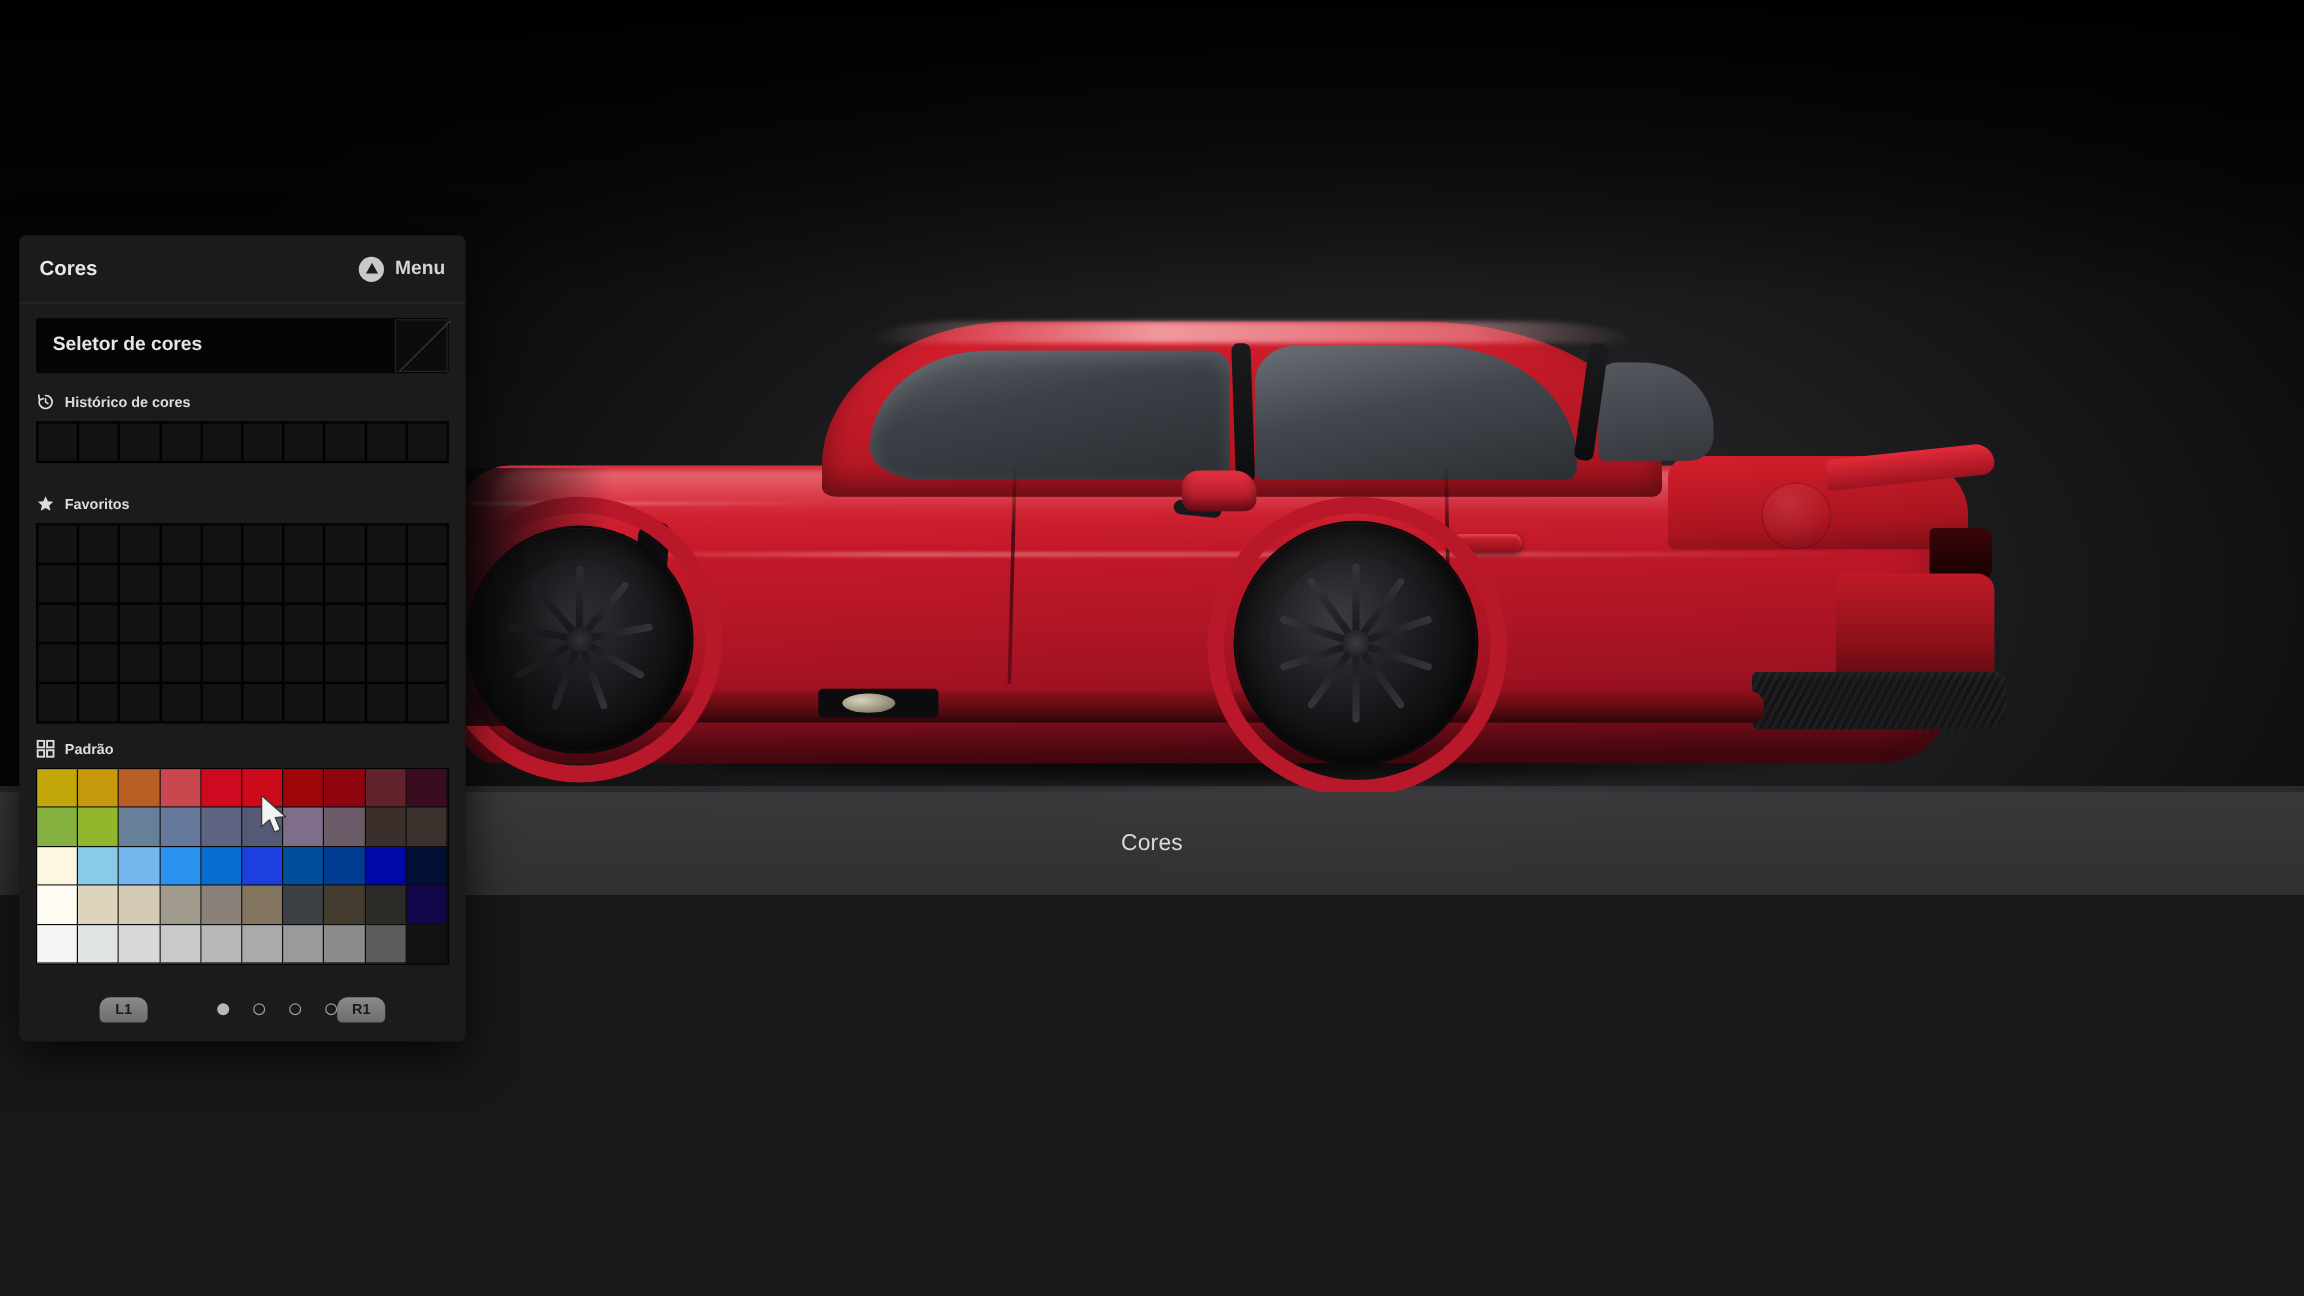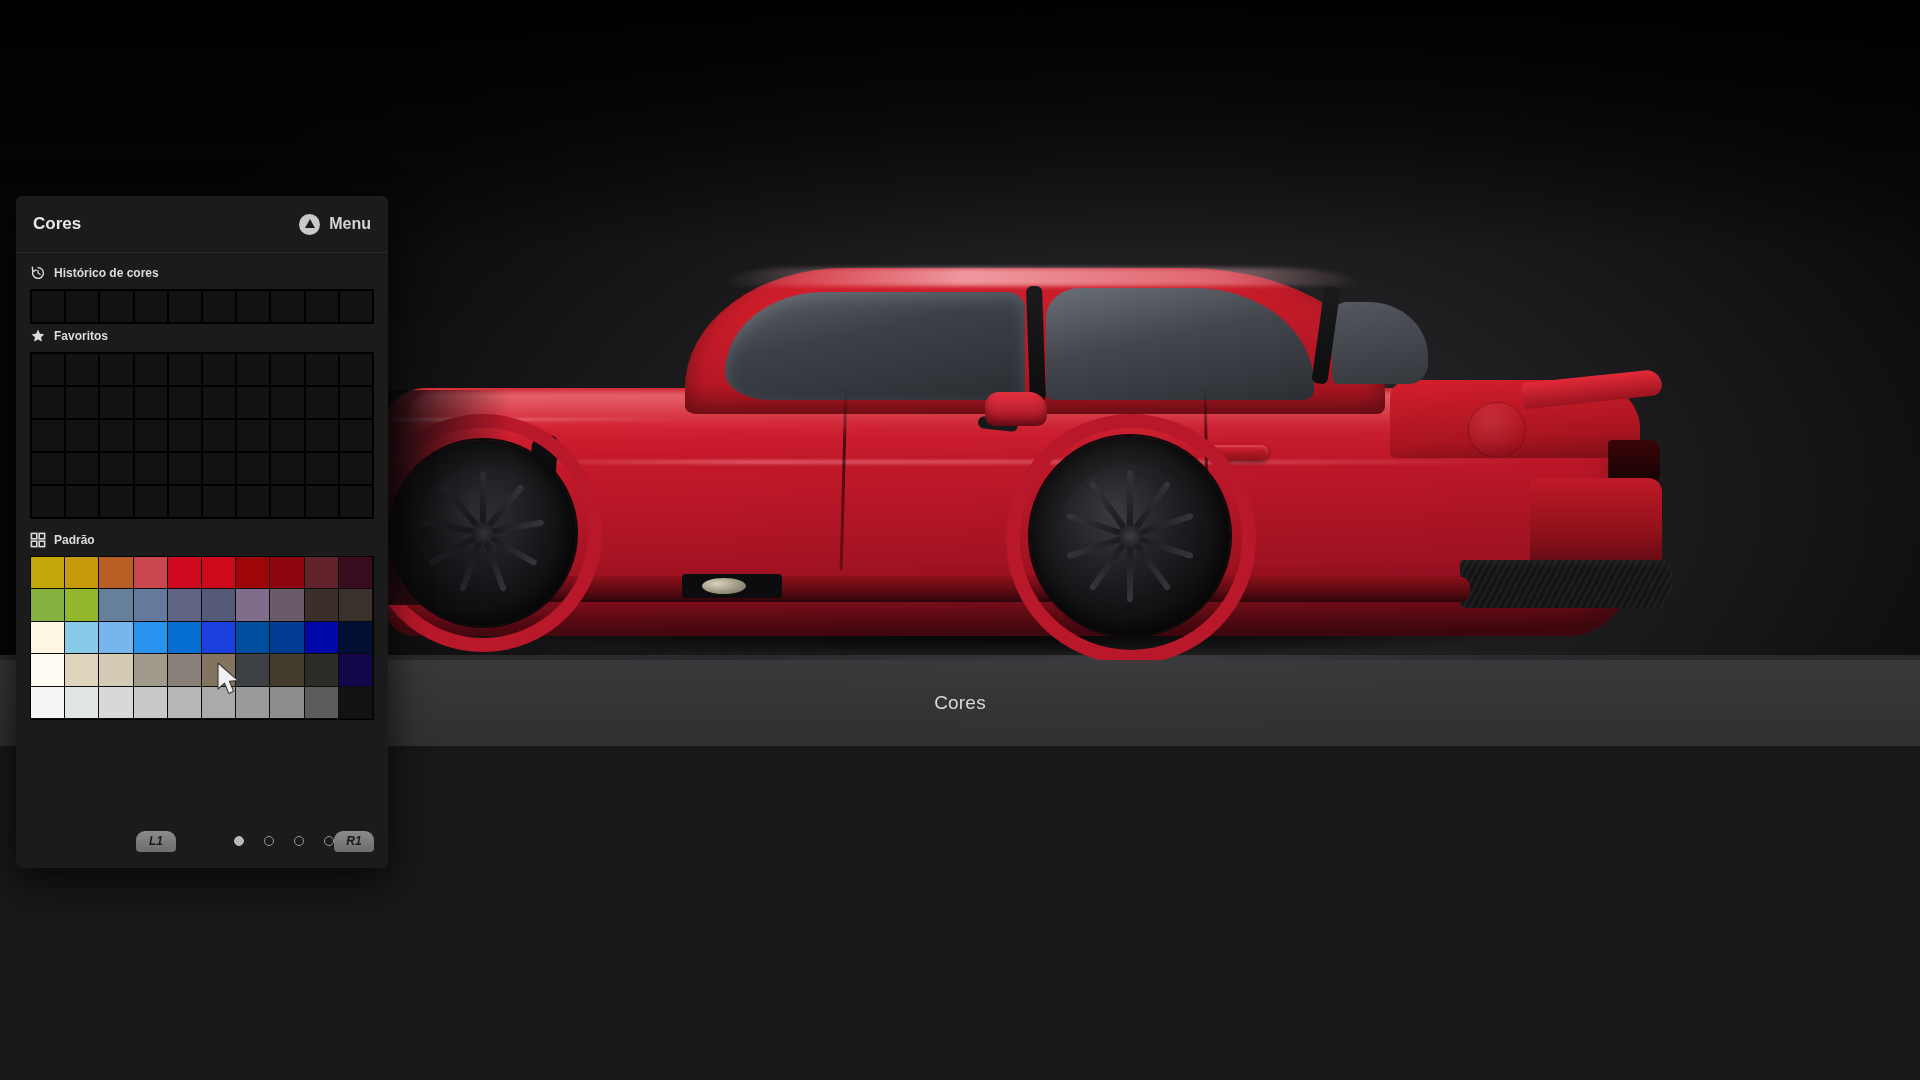--- a/index.html
+++ b/index.html
@@ -257,21 +257,21 @@
   svg.ic { display: block; }
 
   .slot-grid { display: grid; gap: 0; border: 1px solid #000; }
   .slot { background: #121214; border: 1px solid #000; }
 
   .pal-grid { display: grid; grid-template-columns: repeat(10, 1fr); gap: 0; border: 1px solid #000; }
   .pal-grid div { height: 32.4px; border-right: 1px solid #0b0b0c; border-bottom: 1px solid #0b0b0c; }
 
   .pager {
     position: absolute; left: 14px; right: 14px; bottom: 16px; height: 22px;
-    display: flex; align-items: center; justify-content: flex-end; font-style: italic;
+    display: flex; align-items: center; justify-content: center;
   }
   .bumper {
     min-width: 40px; height: 21px; padding: 0 9px; border-radius: 9px 9px 4px 4px;
     background: linear-gradient(180deg, #8b8b8e, #6d6d70);
     color: #1a1a1c; font-size: 12px; font-weight: bold;
     display: flex; align-items: center; justify-content: center;
   }
   .dots { display: flex; gap: 20px; align-items: center; margin-left: 58px; }
   .dot { width: 10px; height: 10px; border-radius: 50%; border: 1.6px solid #9a9a9d; }
   .dot.on { background: #b8b8bb; border-color: #b8b8bb; }
@@ -368,20 +368,24 @@
       <div class="menu-btn">
         <span class="tri-ico">
             <span></span>
           </span>
         <span class="menu-label">Menu</span>
       </div>
     </div>
 
     <div class="panel-body">
 
+      <div class="picker-bar">
+        <span class="t">Seletor de cores</span>
+        <span class="picker-swatch"></span>
+      </div>
 
       <div class="sec-head">
         <svg class="ic" width="16" height="16" viewBox="0 0 16 16">
           <path d="M8 2.6a5.4 5.4 0 1 1-5.1 3.7" fill="none" stroke="#dcdcde" stroke-width="1.4" stroke-linecap="round"></path>
           <path d="M2.3 2.2l.6 4.1 3.4-1.2" fill="none" stroke="#dcdcde" stroke-width="1.4" stroke-linejoin="round" stroke-linecap="round"></path>
           <path d="M8 5.3V8l2 1.3" fill="none" stroke="#dcdcde" stroke-width="1.3" stroke-linecap="round"></path>
         </svg>
         <span class="txt">Histórico de cores</span>
       </div>
       <div class="slot-grid" id="history-grid" style="grid-template-columns: repeat(10, 1fr);">
@@ -390,21 +394,21 @@
           <div class="slot" style="height: 33px;"></div>
           <div class="slot" style="height: 33px;"></div>
           <div class="slot" style="height: 33px;"></div>
           <div class="slot" style="height: 33px;"></div>
           <div class="slot" style="height: 33px;"></div>
           <div class="slot" style="height: 33px;"></div>
           <div class="slot" style="height: 33px;"></div>
           <div class="slot" style="height: 33px;"></div>
         </div>
 
-      <div class="sec-head" style="margin-top:4px">
+      <div class="sec-head" style="margin-top:26px">
         <svg class="ic" width="16" height="16" viewBox="0 0 16 16">
           <path d="M8 1.6l1.9 4.1 4.5.5-3.4 3 1 4.4L8 11.4l-4 2.2 1-4.4-3.4-3 4.5-.5z" fill="#dcdcde"></path>
         </svg>
         <span class="txt">Favoritos</span>
       </div>
       <div class="slot-grid" id="favorites-grid" style="grid-template-columns: repeat(10, 1fr);">
           <div class="slot" style="height: 33px;"></div>
           <div class="slot" style="height: 33px;"></div>
           <div class="slot" style="height: 33px;"></div>
           <div class="slot" style="height: 33px;"></div>

